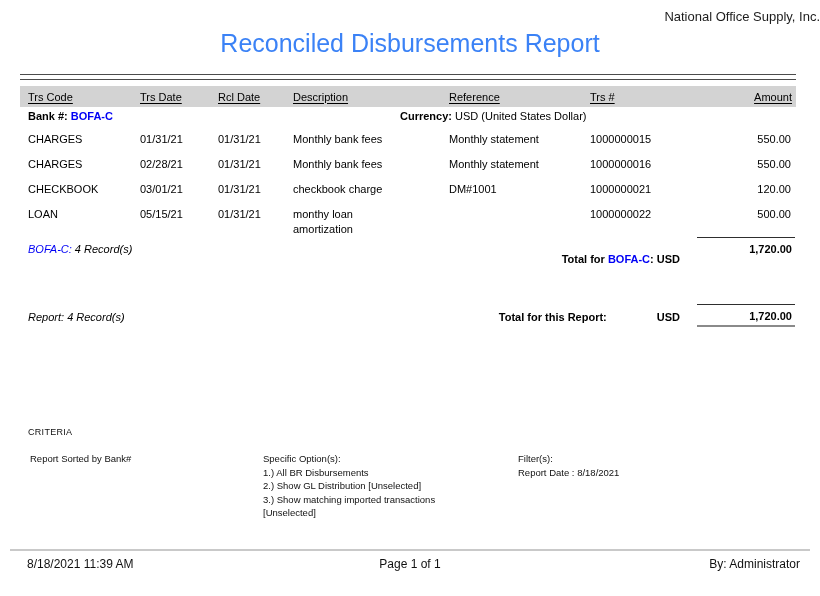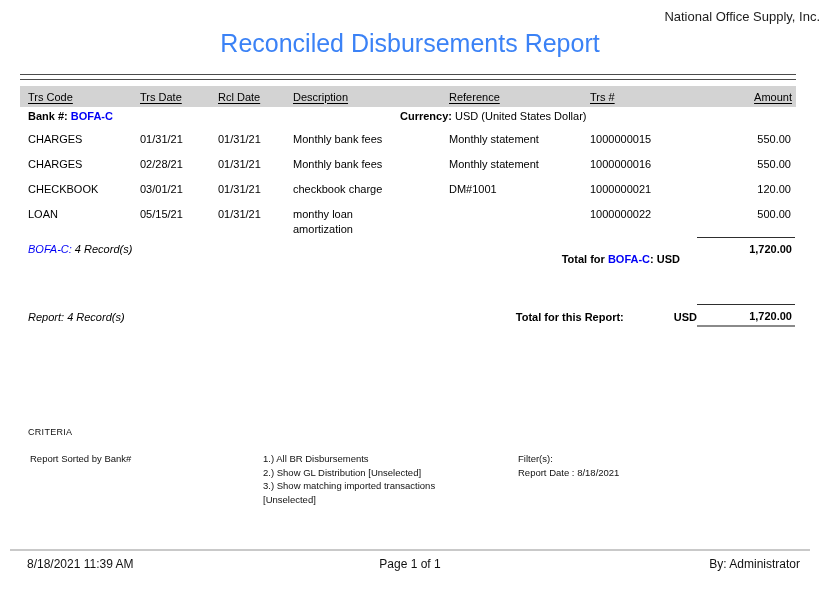--- a/index.html
+++ b/index.html
@@ -64,21 +64,21 @@
   .report-total-left {
     position: absolute; left: 28px; top: 311px;
     font-style: italic; font-size: 11px;
   }
   .report-total-right {
     position: absolute; right: 25px; top: 304px;
     display: flex; align-items: flex-start;
     font-size: 11px; font-weight: bold;
   }
   .rtr-label { margin-top: 7px; margin-right: 50px; white-space: nowrap; }
-  .rtr-usd { margin-top: 7px; }
+  .rtr-usd { margin-top: 7px; margin-right: 17px; }
   .amount-box2 {
     width: 98px; border-top: 1px solid #2e2e2e; border-bottom: 2px solid #8a8a8a;
     padding: 5px 3px 3px 0; text-align: right;
   }
   .criteria-heading {
     position: absolute; left: 28px; top: 427px;
     font-size: 9px; letter-spacing: 0.3px; color: #111;
   }
   .crit { font-size: 9.5px; line-height: 13.5px; color: #111; }
   .crit-sorted { position: absolute; left: 30px; top: 452px; }
@@ -174,20 +174,21 @@
   <div class="report-total-left">Report: 4 Record(s)</div>
   <div class="report-total-right">
     <span class="rtr-label">Total for this Report:</span>
     <span class="rtr-usd">USD</span>
     <span class="amount-box2">1,720.00</span>
   </div>
 
   <div class="criteria-heading">CRITERIA</div>
   <div class="crit crit-sorted">Report Sorted by Bank#</div>
   <div class="crit crit-options">
+    <div>Specific Option(s):</div>
     <div>1.) All BR Disbursements</div>
     <div>2.) Show GL Distribution [Unselected]</div>
     <div>3.) Show matching imported transactions [Unselected]</div>
   </div>
   <div class="crit crit-filters">
     <div>Filter(s):</div>
     <div>Report Date : 8/18/2021</div>
   </div>
 
   <div class="footer-line"></div>

